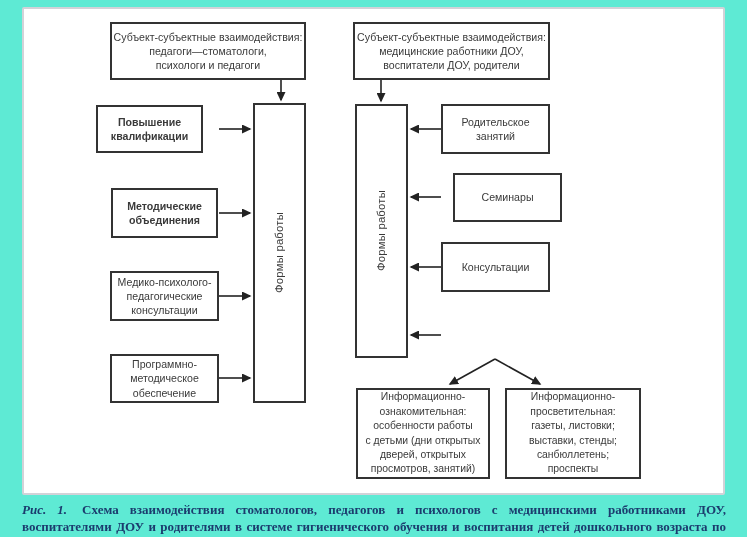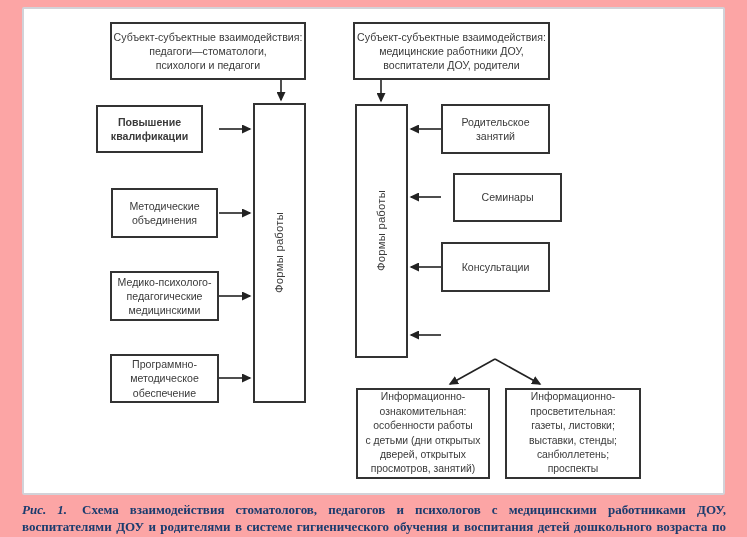--- a/index.html
+++ b/index.html
@@ -1,19 +1,19 @@
 <!DOCTYPE html>
 <html><head>
 <meta charset="utf-8">
 <style>
   * { margin: 0; padding: 0; box-sizing: border-box; }
   html, body { width: 747px; height: 537px; background: #ffffff; }
   body { font-family: "Liberation Sans", sans-serif; overflow: hidden; }
 
-  .page { position: relative; width: 747px; height: 537px; background: #fca5a5; }
+  .page { position: relative; width: 747px; height: 537px; background: #5eead4; }
 
   .frame {
     position: absolute; left: 22px; top: 7px; width: 703px; height: 488px;
     border: 2px solid #d2d2d8; border-radius: 2px; background: #ffffff;
   }
 
   .arrows { position: absolute; left: 0; top: 0; width: 747px; height: 537px; pointer-events: none; }
 
   .box {
     position: absolute; background: #ffffff; border: 2px solid #333333;
@@ -26,21 +26,21 @@
   .box.hl { left: 110px; top: 22px; width: 196px; height: 58px; }
   .box.hr { left: 353px; top: 22px; width: 197px; height: 58px; }
 
   
   .box.fl { left: 253px; top: 103px; width: 53px; height: 300px; }
   .box.fr { left: 355px; top: 104px; width: 53px; height: 254px; }
   .vert { transform: rotate(-90deg); white-space: nowrap; font-size: 11.3px; letter-spacing: .2px; }
 
   
   .box.l1 { left: 96px; top: 105px; width: 107px; height: 48px; font-weight: bold; }
-  .box.l2 { left: 111px; top: 188px; width: 107px; height: 50px; }
+  .box.l2 { left: 111px; top: 188px; width: 107px; height: 50px; font-weight: bold; }
   .box.l3 { left: 110px; top: 271px; width: 109px; height: 50px; }
   .box.l4 { left: 110px; top: 354px; width: 109px; height: 49px; }
 
   
   .box.r1 { left: 441px; top: 104px; width: 109px; height: 50px; }
   .box.r2 { left: 441px; top: 173px; width: 109px; height: 49px; margin-left: 12px; }
   .box.r3 { left: 441px; top: 242px; width: 109px; height: 50px; }
   .box.r4 { left: 441px; top: 311px; width: 109px; height: 48px; }
 
   
@@ -109,21 +109,21 @@
     <span class="lbl">Повышение
 квалификации</span>
   </div>
   <div class="box l2">
     <span class="lbl">Методические
 объединения</span>
   </div>
   <div class="box l3">
     <span class="lbl">Медико-психолого-
 педагогические
-медицинскими</span>
+консультации</span>
   </div>
   <div class="box l4">
     <span class="lbl">Программно-
 методическое
 обеспечение</span>
   </div>
 
   <div class="box r1">
     <span class="lbl">Родительское
 занятий</span>

